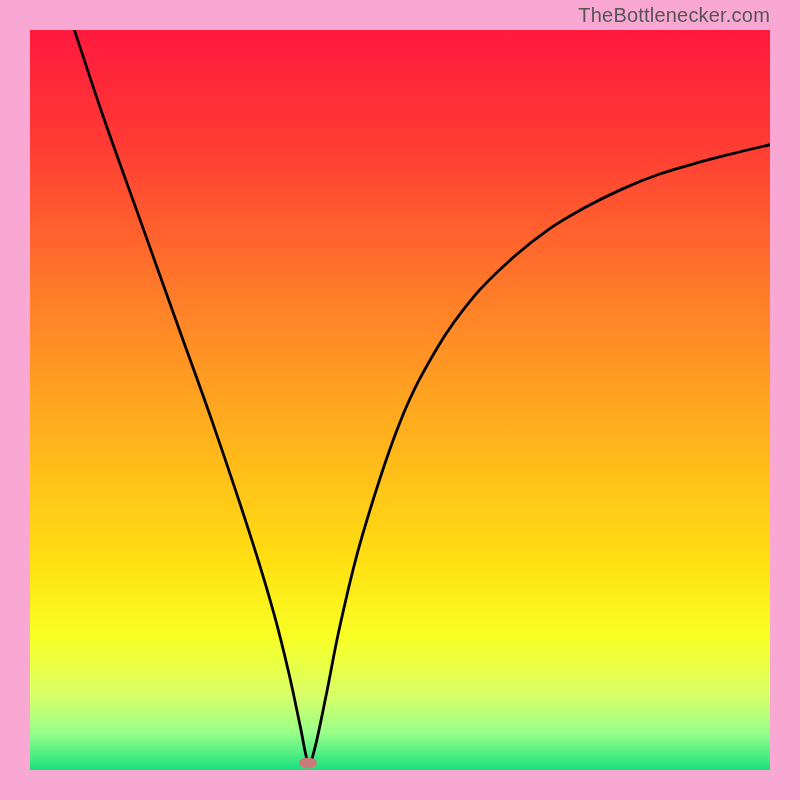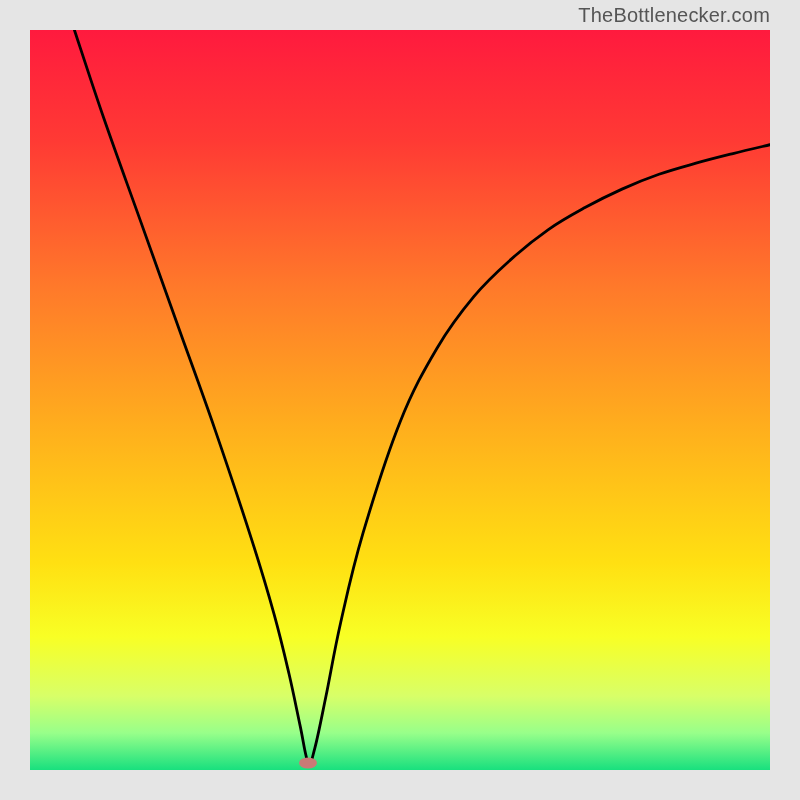--- a/index.html
+++ b/index.html
@@ -10,21 +10,21 @@
     background: #000;
     overflow: hidden;
     font-family: Arial, Helvetica, sans-serif;
   }
   .frame {
     position: absolute;
     top: 0;
     left: 0;
     width: 800px;
     height: 800px;
-    background: #e5e5e5;
+    background: #f9a8d4;
   }
   .plot-area {
     position: absolute;
     top: 30px;
     left: 30px;
     width: 740px;
     height: 740px;
     overflow: hidden;
   }
   .gradient {

